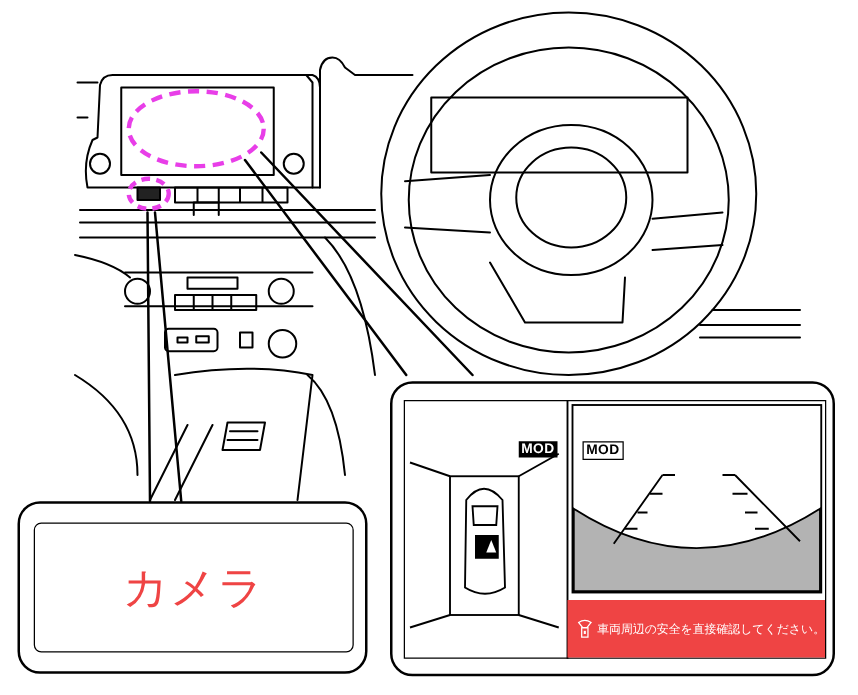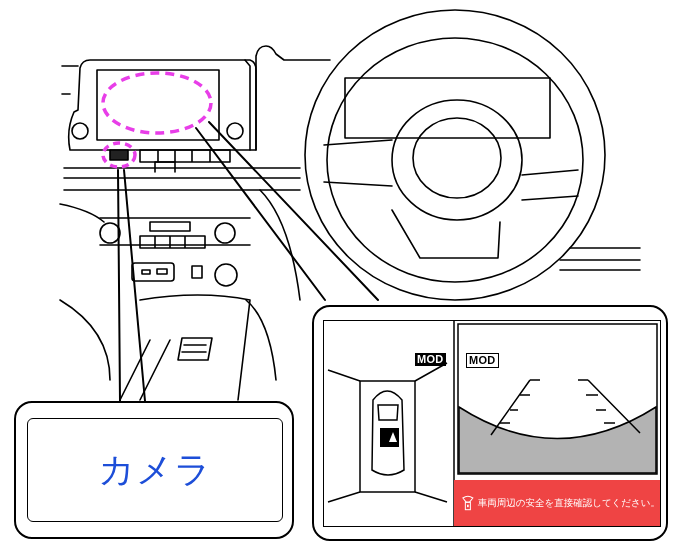--- a/index.html
+++ b/index.html
@@ -4,21 +4,21 @@
 <style>
   html, body { margin: 0; padding: 0; background: #ffffff; }
   body { width: 686px; height: 556px; position: relative; overflow: hidden;
          font-family: "DejaVu Sans", sans-serif; }
   #scene { position: absolute; left: 0; top: 0; }
   .callout-outer { position: absolute; left: 14px; top: 401px; width: 280px; height: 138px;
     border: 2px solid #000; border-radius: 18px; background: #fff; box-sizing: border-box; }
   .callout-inner { position: absolute; left: 27px; top: 418px; width: 256px; height: 104px;
     border: 1.5px solid #000; border-radius: 6px; background: #fff; box-sizing: border-box;
     display: flex; align-items: center; justify-content: center; }
-  .callout-label { font-size: 36px; color: #1d4ed8; letter-spacing: 1px; text-align: right; }
+  .callout-label { font-size: 36px; color: #ef4444; letter-spacing: 1px; text-align: right; }
   .screen-outer { position: absolute; left: 312px; top: 305px; width: 356px; height: 236px;
     border: 2px solid #000; border-radius: 18px; background: #fff; box-sizing: border-box; }
   .screen { position: absolute; left: 323px; top: 320px; width: 338px; height: 207px;
     border: 1.5px solid #000; background: #fff; box-sizing: border-box; }
   .mod-badge { position: absolute; font-family: "Liberation Sans", sans-serif; font-weight: bold;
     font-size: 11px; line-height: 13px; padding: 0 2px; letter-spacing: 0.3px; margin-top: 16px; }
   .mod-dark { left: 415px; top: 337px; background: #000; color: #fff; }
   .mod-light { left: 466px; top: 337px; background: #fff; color: #000; border: 1px solid #000; }
   .warn-bar { position: absolute; left: 454px; top: 480px; width: 206px; height: 46px;
     background: #ef4444; display: flex; align-items: center; }

